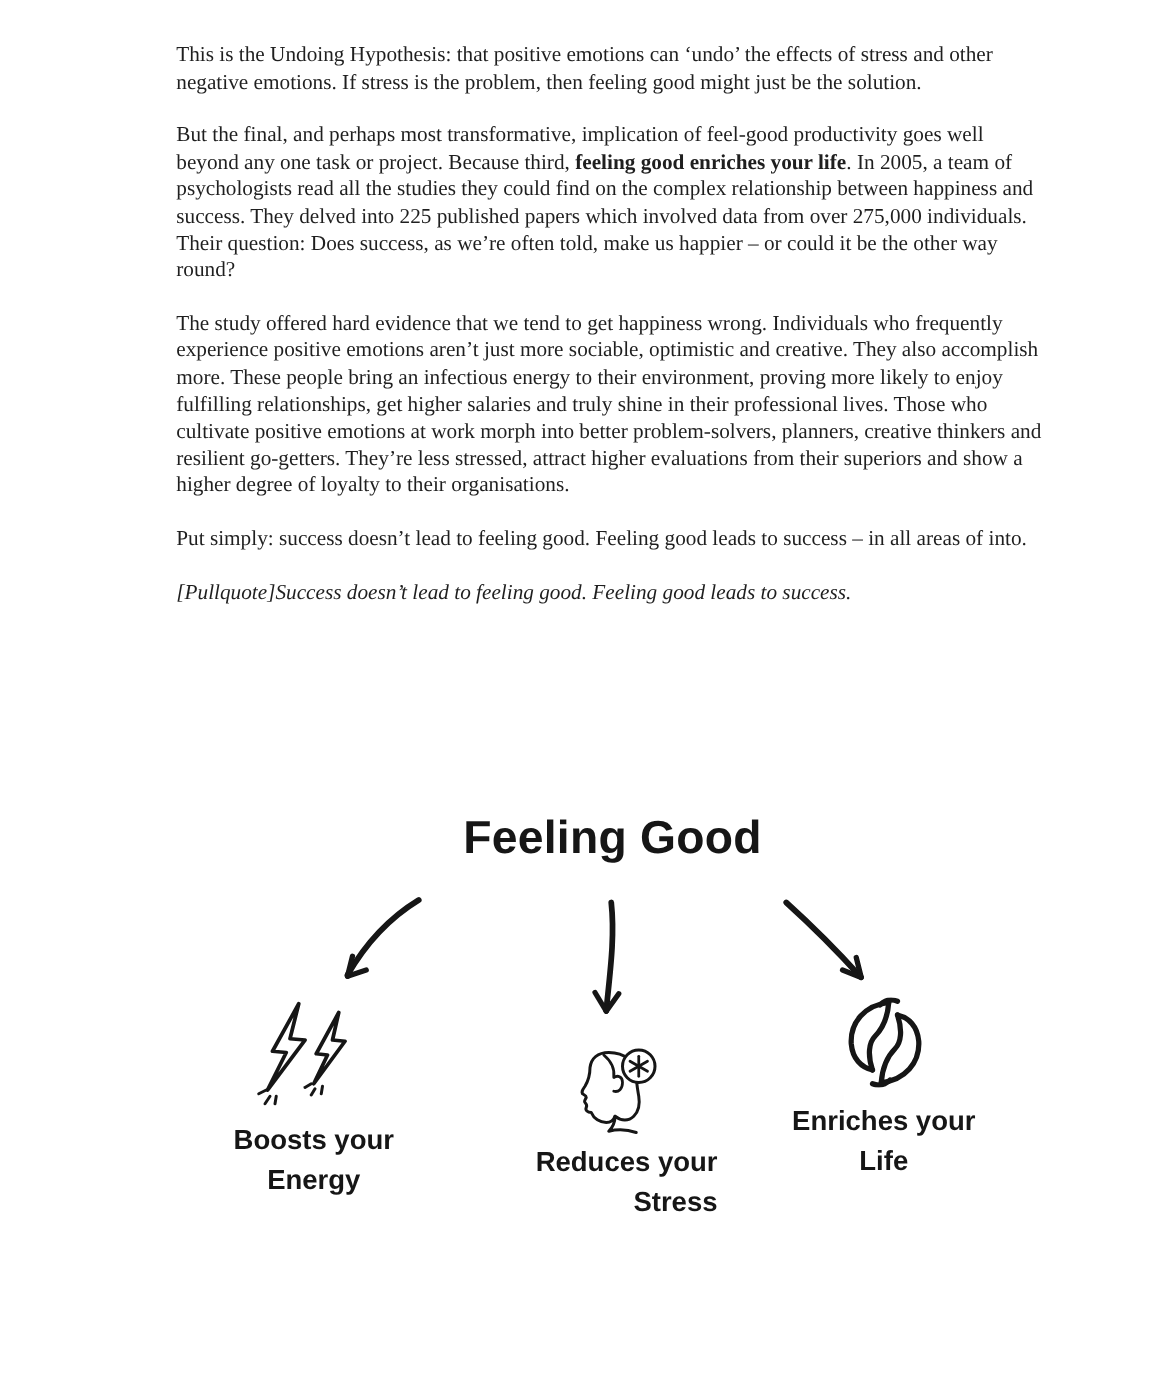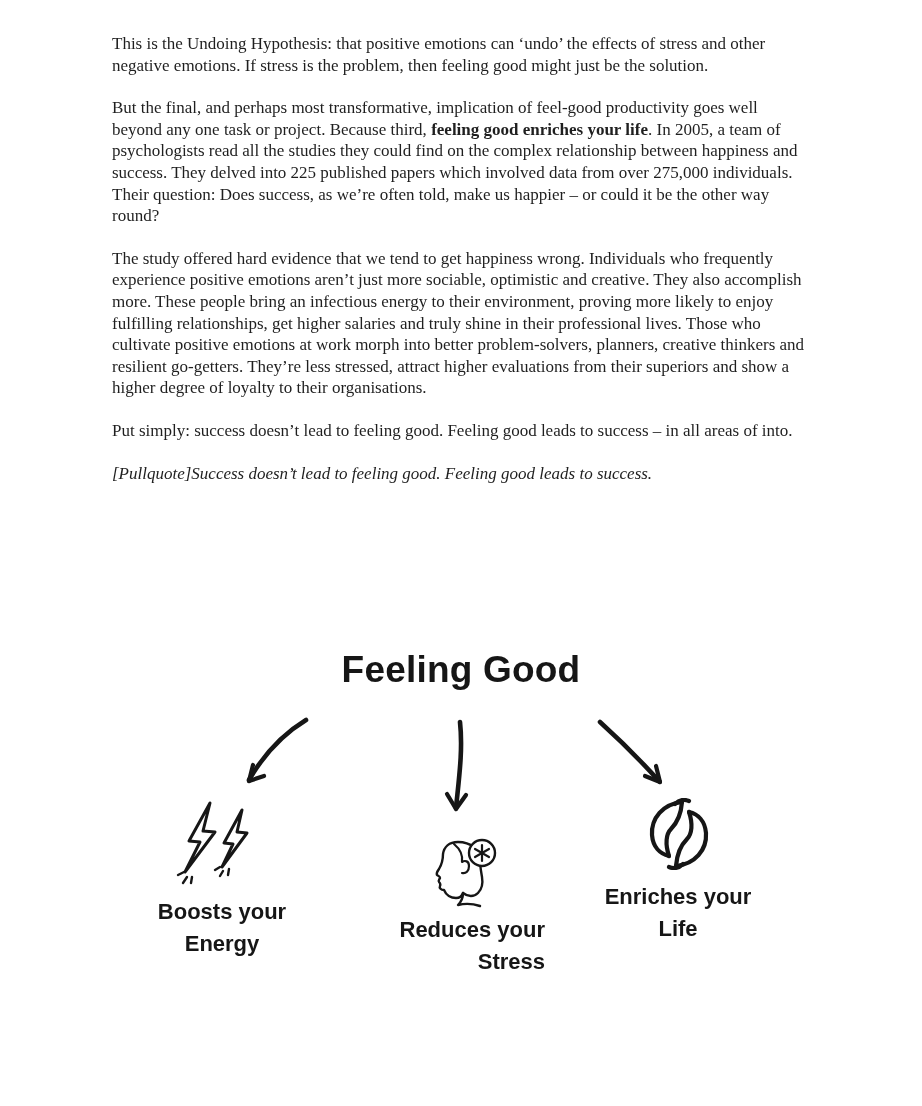--- a/index.html
+++ b/index.html
@@ -5,20 +5,21 @@
   :root { --ink:#161616; --text:#1f1f1f; }
   * { box-sizing: border-box; }
   html,body { margin:0; padding:0; background:#fff; }
   .page {
     position: relative;
     width: 834px; height: 1106px;
     background: #ffffff;
     overflow: hidden;
     font-family: "Liberation Serif", serif;
     color: var(--text);
+    margin-left: 29px;
   }
   .text-block {
     position: absolute;
     top: 33px; left: 112px; width: 694px;
     font-size: 17px; line-height: 21.6px;
     text-align: left;
   }
   .text-block p { margin: 0 0 21px 0; }
   .text-block p strong { font-weight: bold; }
   .pullquote {

